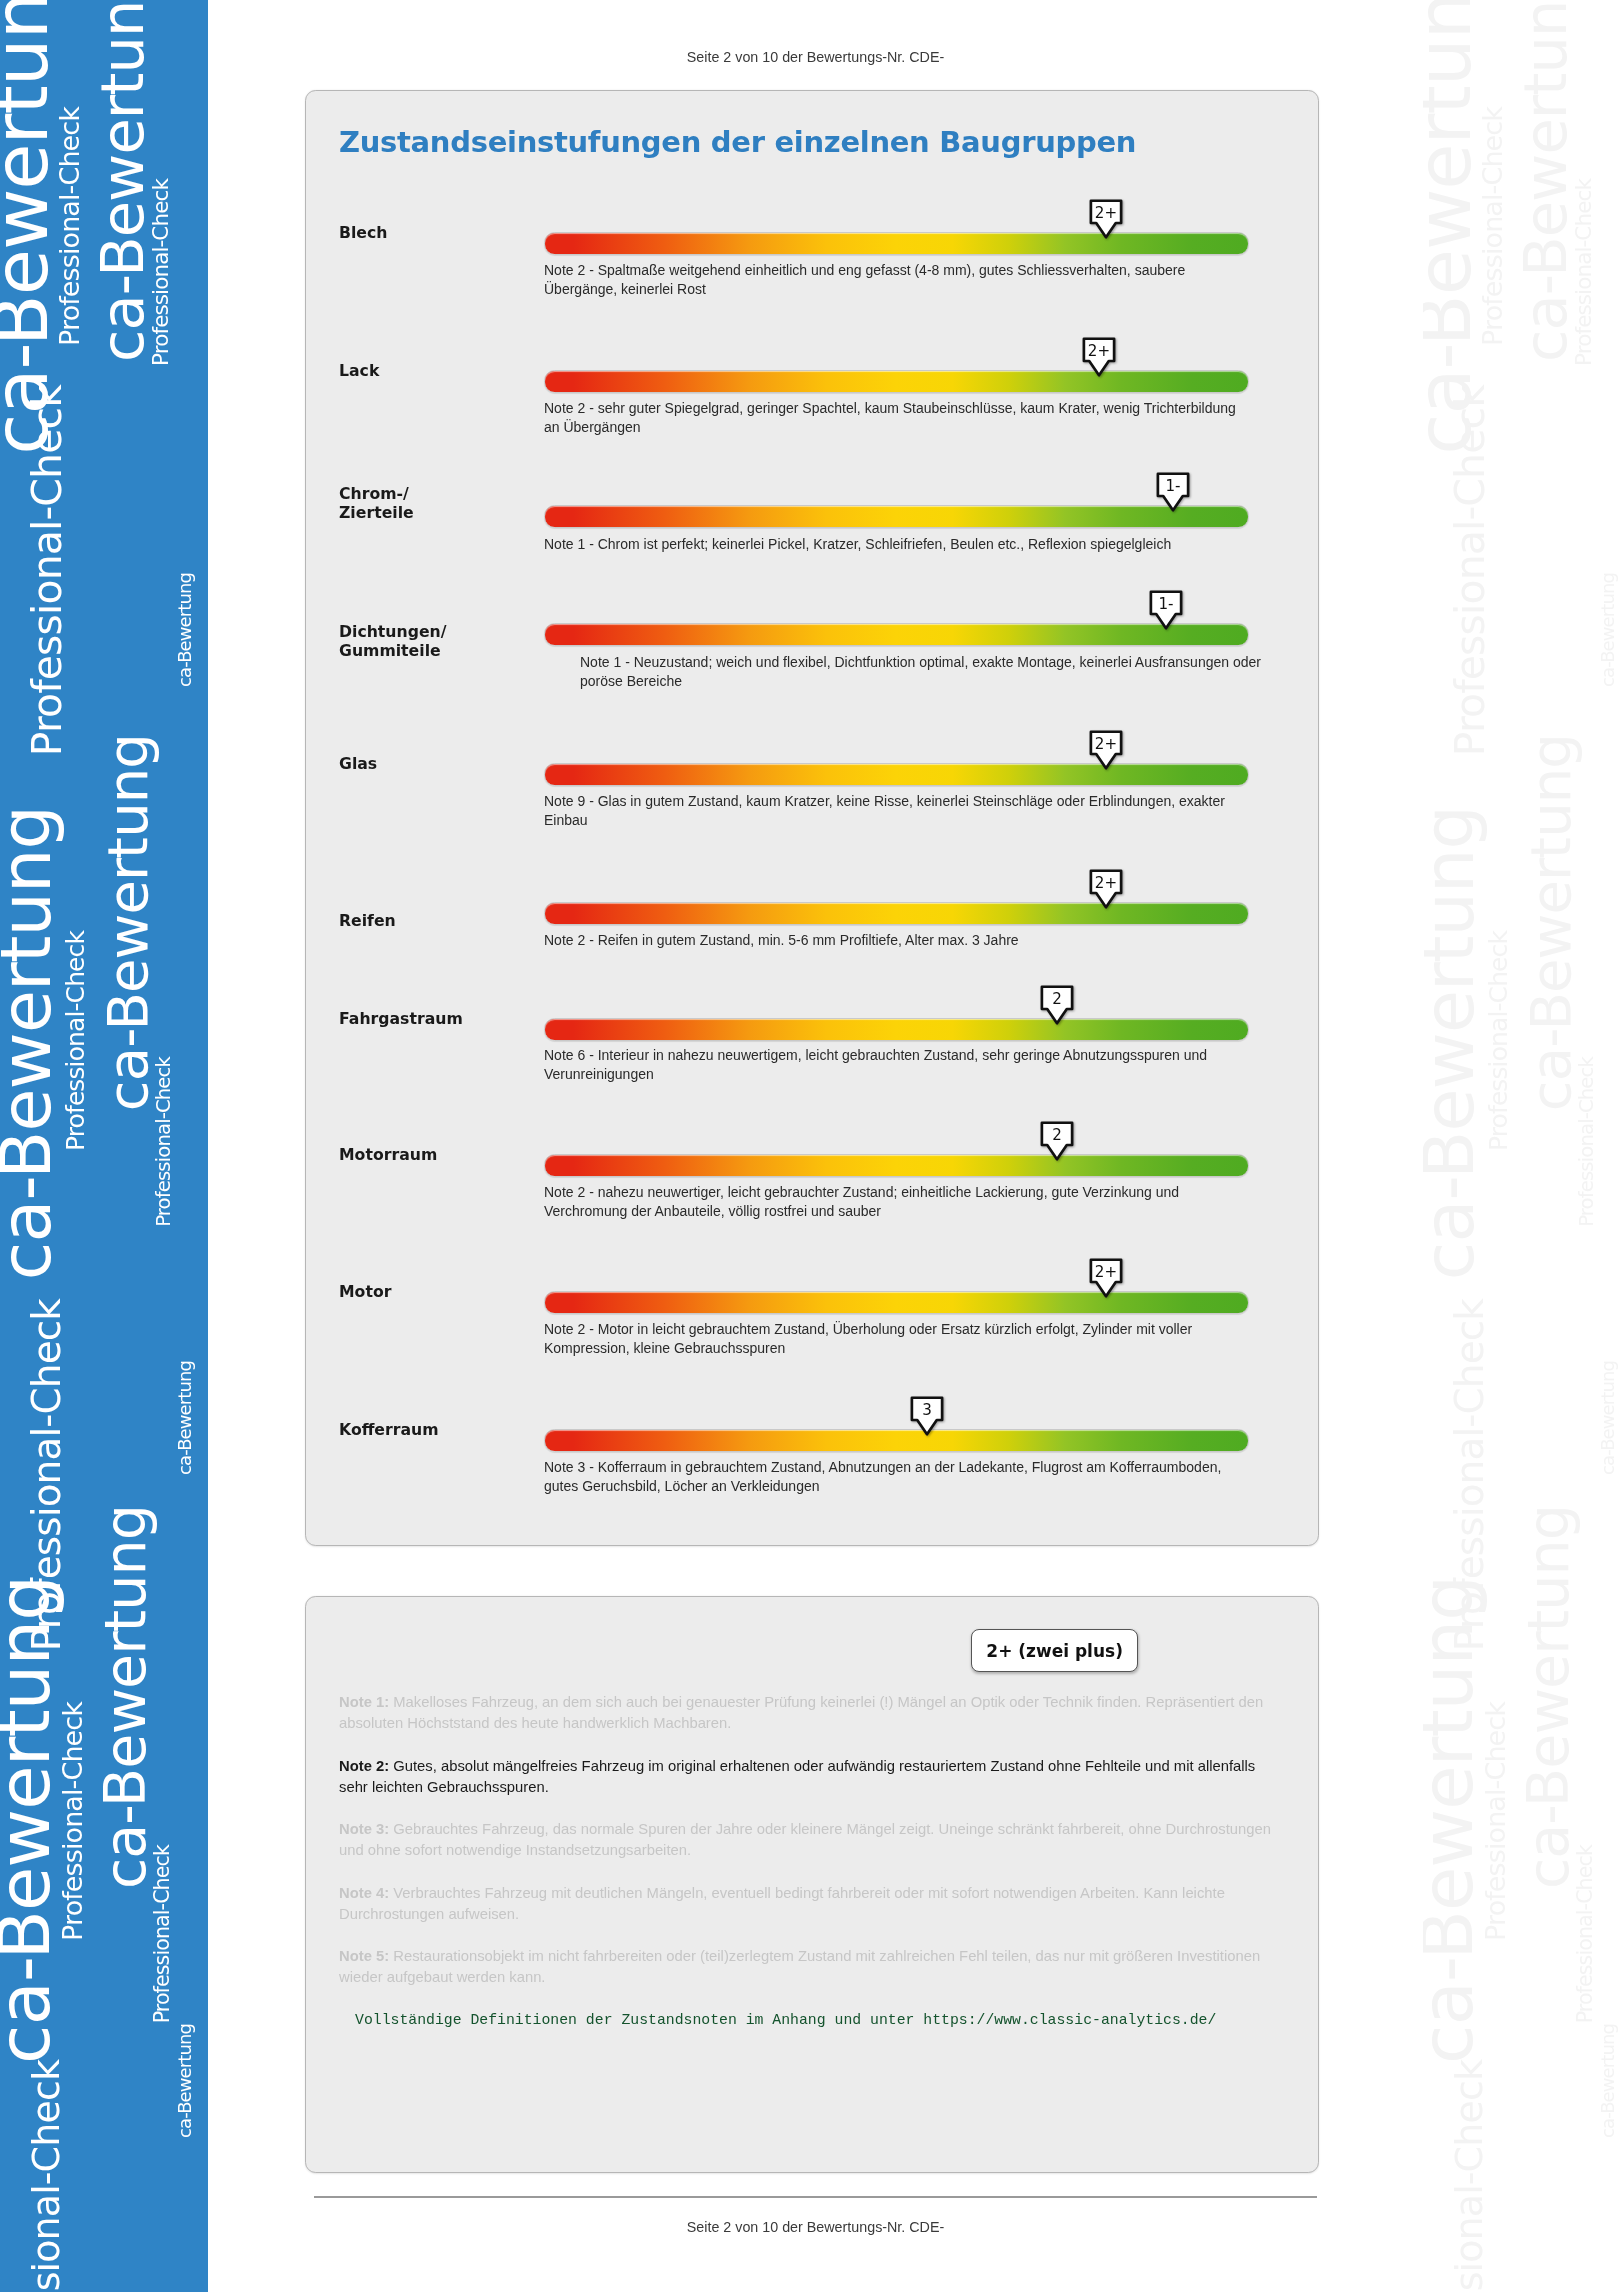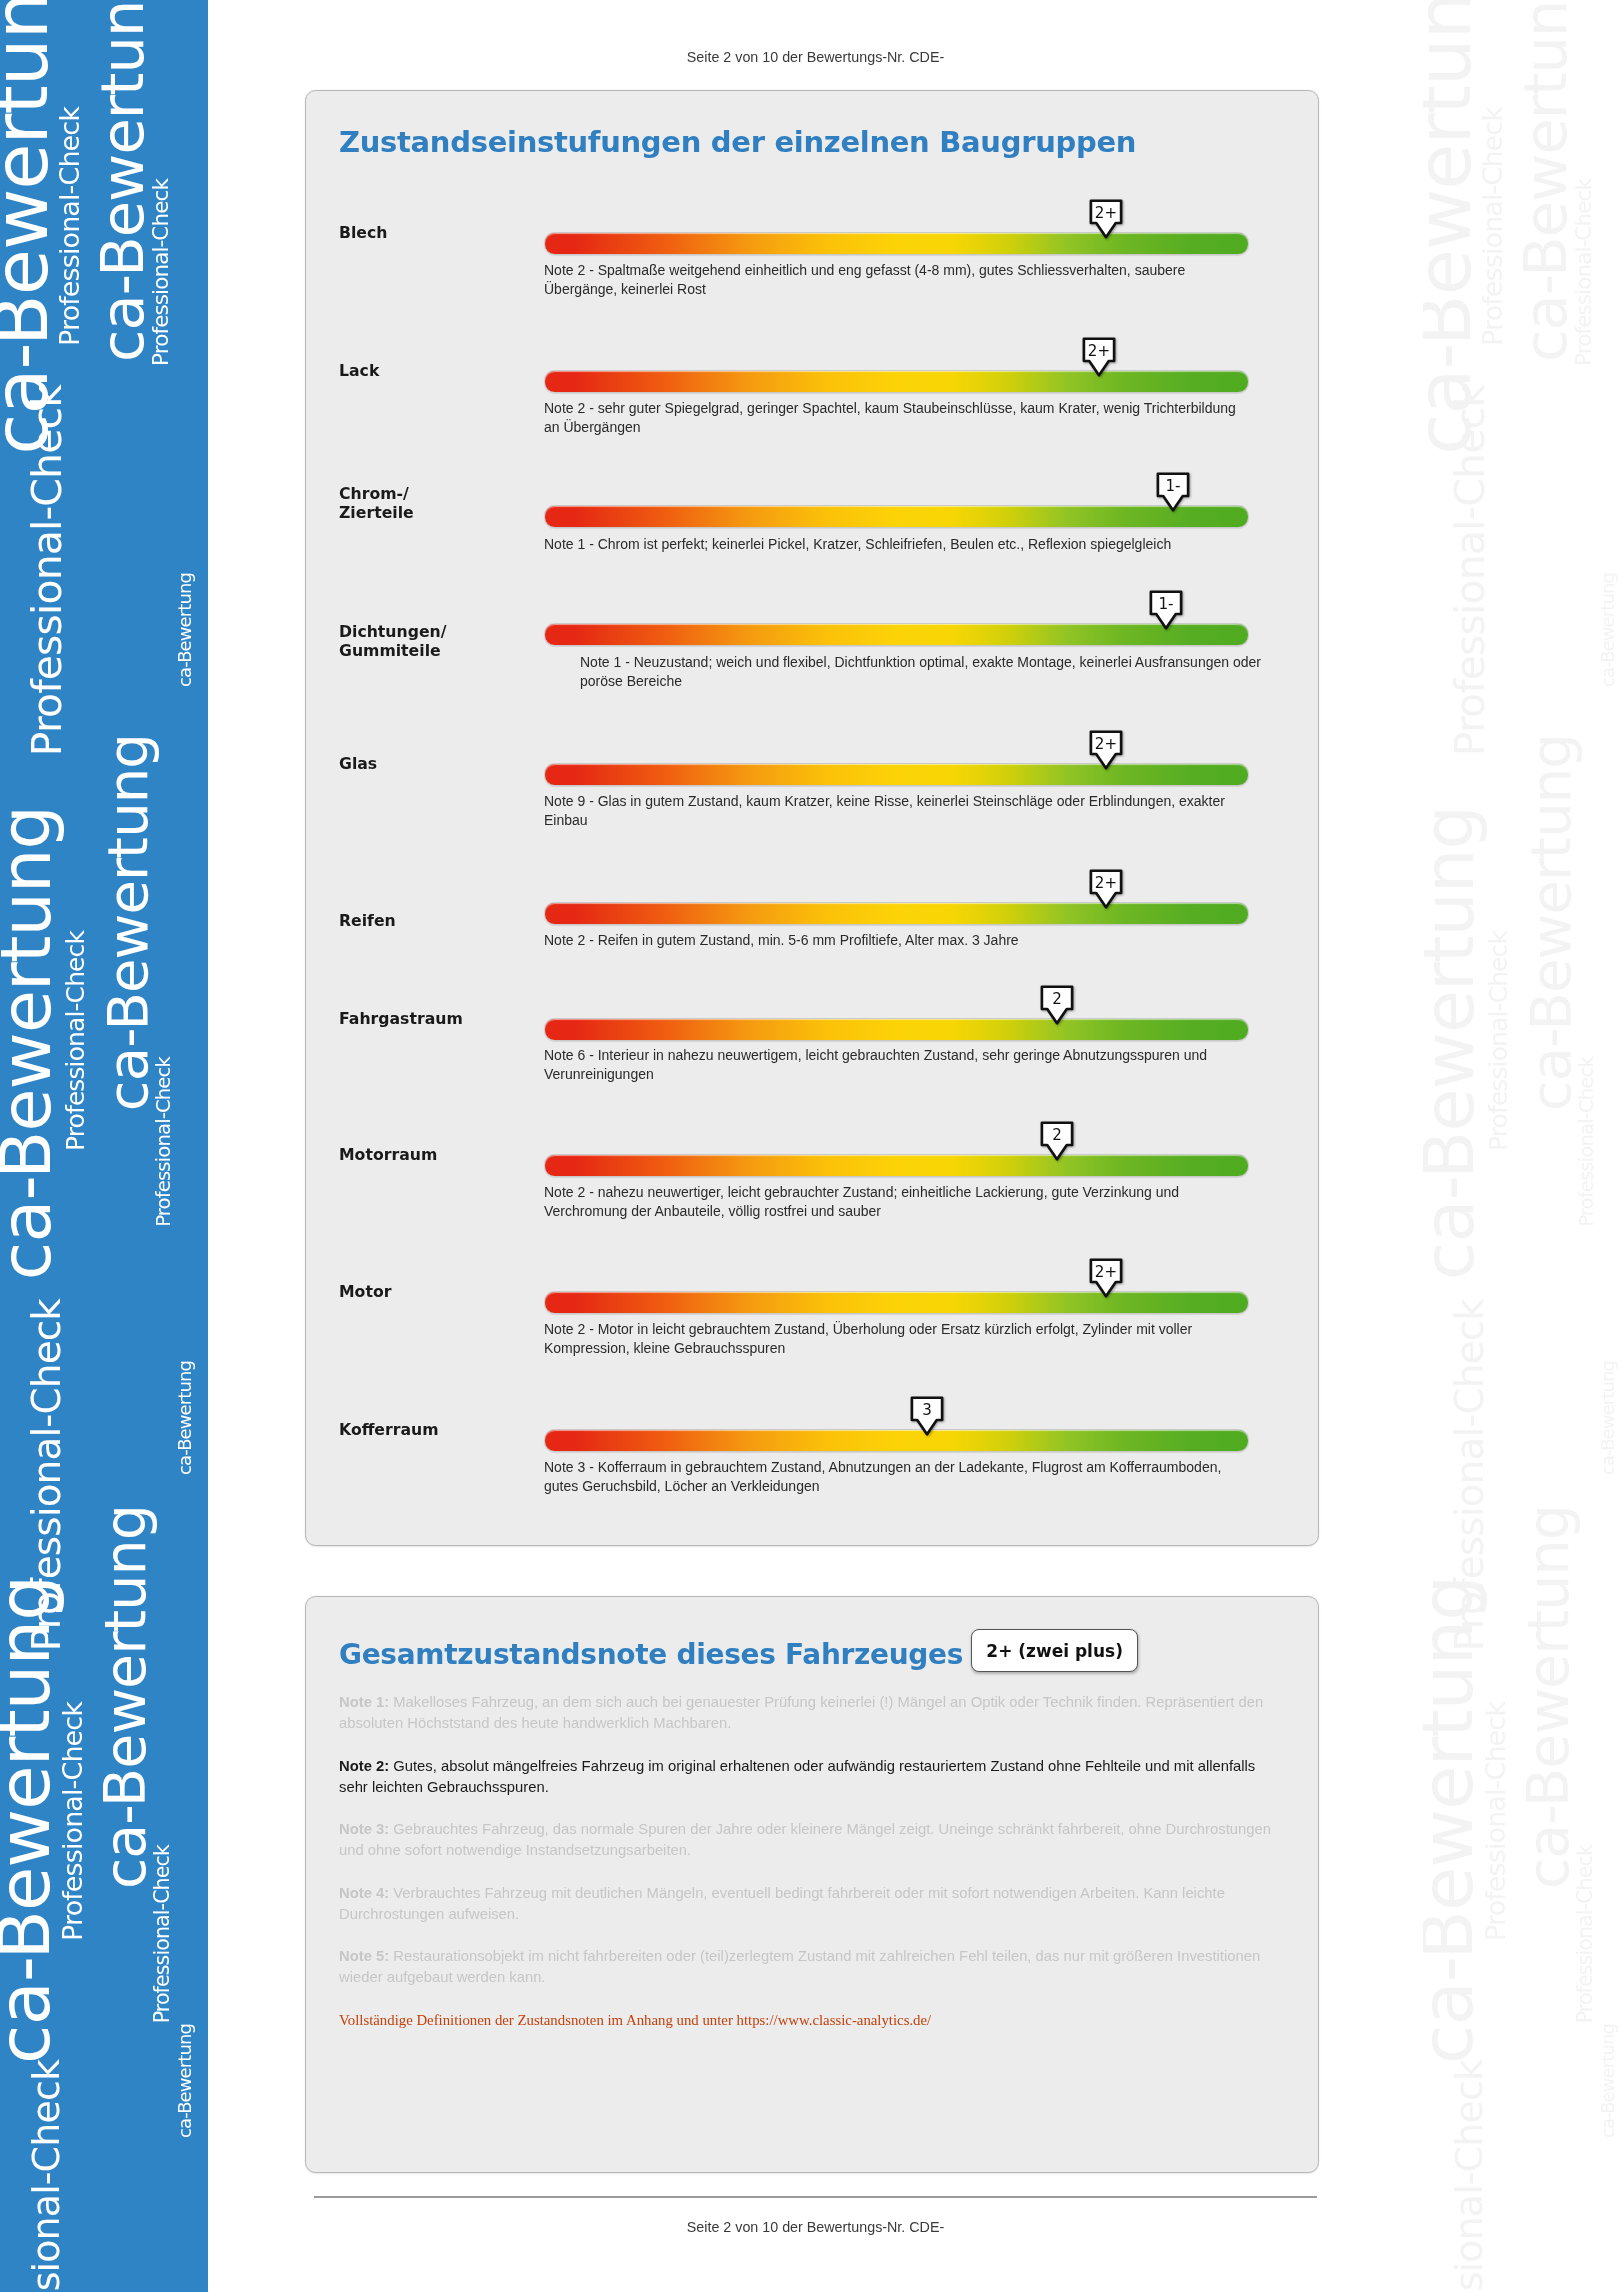--- a/index.html
+++ b/index.html
@@ -142,22 +142,22 @@
   .note-list{position:absolute;left:33px;top:95px;width:949px;}
   .note-p{
     font-size:14.8px;line-height:1.42;
     margin:0 0 21.5px 0;
     font-family:"Liberation Sans", sans-serif;
   }
   .note-p.dim{color:#c6c6c6;}
   .note-p.active{color:#1a1a1a;}
   .note-p b{font-weight:bold;margin-top:12px;}
   .note-final{
-    font-size:14.8px;line-height:1.42;color:#c2410c;margin:0;
-    font-family:Liberation Serif, serif;
+    font-size:14.8px;line-height:1.42;color:#14532d;margin:16px;
+    font-family:Liberation Mono, monospace;
   }
 </style>
 </head>
 <body>
 
 <div class="wm-left">
   <div class="wm-inner">
       <div class="wm-tok" style="left: -16px; top: -54px; font-size: 75px;">ca-Bewertung</div>
       <div class="wm-tok" style="left: 56px; top: 107px; font-size: 27px;">Professional-Check</div>
       <div class="wm-tok" style="left: 93px; top: -36px; font-size: 59px;">ca-Bewertung</div>
@@ -318,21 +318,20 @@
               <path d="M4 2 H38 V27 H32 L21 43 L10 27 H4 Z" fill="#ffffff" stroke="#111111" stroke-width="3" stroke-linejoin="round"></path>
               <text class="mk-txt" x="21" y="21" text-anchor="middle">3</text>
             </svg>
           </div>
         </div>
         <div class="row-desc" style="top: 1265px;">Note 3 - Kofferraum in gebrauchtem Zustand, Abnutzungen an der Ladekante, Flugrost am Kofferraumboden, gutes Geruchsbild, Löcher an Verkleidungen</div>
       </div>
   </div>
 
   <div class="panel" id="panel-overall">
-    <div class="panel-title">Gesamtzustandsnote dieses Fahrzeuges</div>
     <div class="grade-badge">2+ (zwei plus)</div>
     <div class="note-list" id="note-list">
         <p class="note-p dim"><b>Note 1:</b><span> Makelloses Fahrzeug, an dem sich auch bei genauester Prüfung keinerlei (!) Mängel an Optik oder Technik finden. Repräsentiert den absoluten Höchststand des heute handwerklich Machbaren.</span></p>
         <p class="note-p active"><b>Note 2:</b><span> Gutes, absolut mängelfreies Fahrzeug im original erhaltenen oder aufwändig restauriertem Zustand ohne Fehlteile und mit allenfalls sehr leichten Gebrauchsspuren.</span></p>
         <p class="note-p dim"><b>Note 3:</b><span> Gebrauchtes Fahrzeug, das normale Spuren der Jahre oder kleinere Mängel zeigt. Uneinge schränkt fahrbereit, ohne Durchrostungen und ohne sofort notwendige Instandsetzungsarbeiten.</span></p>
         <p class="note-p dim"><b>Note 4:</b><span> Verbrauchtes Fahrzeug mit deutlichen Mängeln, eventuell bedingt fahrbereit oder mit sofort notwendigen Arbeiten. Kann leichte Durchrostungen aufweisen.</span></p>
         <p class="note-p dim"><b>Note 5:</b><span> Restaurationsobjekt im nicht fahrbereiten oder (teil)zerlegtem Zustand mit zahlreichen Fehl teilen, das nur mit größeren Investitionen wieder aufgebaut werden kann.</span></p>
         <p class="note-final">Vollständige Definitionen der Zustandsnoten im Anhang und unter https://www.classic-analytics.de/</p>
       </div>
   </div>

